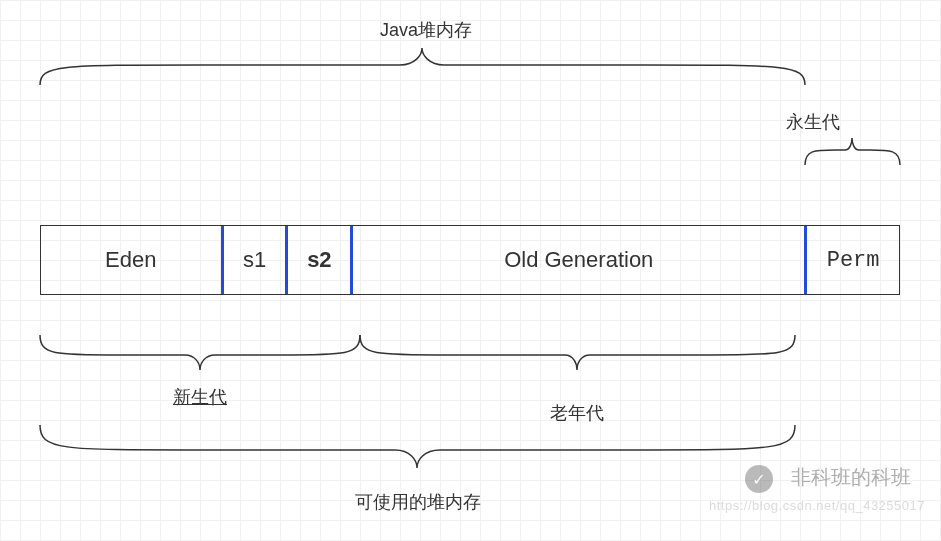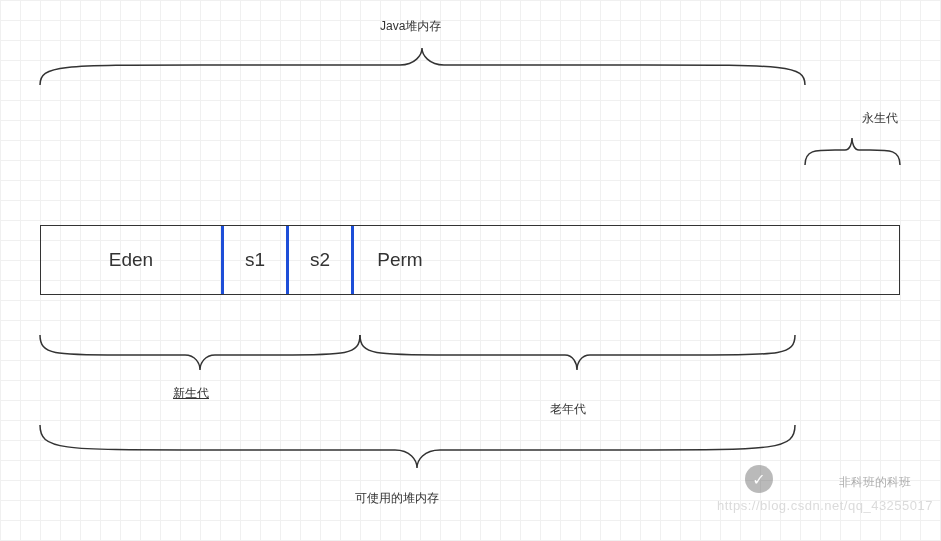--- a/index.html
+++ b/index.html
@@ -9,55 +9,56 @@
       background: #fff;
       position: relative;
       font-family: "Microsoft YaHei", Arial, sans-serif;
       background-image:
         linear-gradient(to right, #f0f0f0 1px, transparent 1px),
         linear-gradient(to bottom, #f0f0f0 1px, transparent 1px);
       background-size: 20px 20px;
     }
     .svg-layer { position: absolute; top: 0; left: 0; width: 941px; height: 541px; }
     .boxes { position: absolute; top: 225px; left: 40px; width: 860px; height: 70px; display: flex; border: 1px solid #333; }
-    .cell { display: flex; align-items: center; justify-content: center; font-size: 19px; color: #333; }
+    .cell { display: flex; align-items: center; justify-content: center; font-size: 22px; color: #333; }
     .cell + .cell { border-left: 3px solid #1d4ed8; }
     .eden { width: 180px; }
     .s1 { width: 65px; }
-    .s2 { width: 65px; }
+    .s2 { width: 65px; font-weight: bold; }
     .old { width: 455px; }
-    .perm { width: 95px; }
-    .label { position: absolute; font-size: 12px; color: #333; white-space: nowrap; text-align: center; }
+    .perm { width: 95px; font-family: Liberation Mono, monospace; }
+    .label { position: absolute; font-size: 18px; color: #333; white-space: nowrap; text-align: center; }
     .watermark-logo { position: absolute; right: 168px; bottom: 48px; width: 28px; height: 28px; border-radius: 50%; background: #555; opacity: .4; display:flex; align-items:center; justify-content:center; color:#fff; font-size:16px; }
-    .watermark-text { position: absolute; right: 30px; bottom: 50px; font-size: 12px; color: #999; opacity: .8; }
-    .watermark-url { position: absolute; right: 8px; bottom: 28px; font-size: 13px; color: #ccc; opacity: .7; letter-spacing: .5px; }
+    .watermark-text { position: absolute; right: 30px; bottom: 50px; font-size: 20px; color: #999; opacity: .8; }
+    .watermark-url { position: absolute; right: 16px; bottom: 28px; font-size: 13px; color: #ccc; opacity: .7; letter-spacing: .5px; }
   </style>
 </head>
 <body>
 
 <svg class="svg-layer" viewBox="0 0 941 541">
 
   <path d="M 40 85 C 40 65, 60 65, 200 65 L 400 65 C 415 65, 422 55, 422 48 C 422 55, 429 65, 444 65 L 645 65 C 785 65, 805 65, 805 85" stroke="#333" stroke-width="1.5" fill="none"></path>
 
   <path d="M 805 165 C 805 150, 815 150, 835 150 L 845 150 C 850 150, 852 143, 852 138 C 852 143, 854 150, 859 150 L 870 150 C 890 150, 900 150, 900 165" stroke="#333" stroke-width="1.5" fill="none"></path>
 
   <path d="M 40 335 C 40 355, 55 355, 120 355 L 185 355 C 195 355, 200 363, 200 370 C 200 363, 205 355, 215 355 L 280 355 C 345 355, 360 355, 360 335" stroke="#333" stroke-width="1.5" fill="none"></path>
 
   <path d="M 360 335 C 360 355, 375 355, 450 355 L 565 355 C 573 355, 577 363, 577 370 C 577 363, 581 355, 590 355 L 700 355 C 780 355, 795 355, 795 335" stroke="#333" stroke-width="1.5" fill="none"></path>
 
   <path d="M 40 425 C 40 450, 60 450, 200 450 L 395 450 C 410 450, 417 460, 417 468 C 417 460, 424 450, 440 450 L 635 450 C 775 450, 795 450, 795 425" stroke="#333" stroke-width="1.5" fill="none"></path>
 </svg>
 
 <div class="label" style="top:18px; left:380px;">Java堆内存</div>
-<div class="label" style="top:110px; left:862px;">永生代</div>
+<div class="label" style="top:110px; left:786px;">永生代</div>
 
 <div class="boxes">
   <div class="cell eden">Eden</div>
   <div class="cell s1">s1</div>
   <div class="cell s2">s2</div>
+  <div class="cell old">Old Generation</div>
   <div class="cell perm">Perm</div>
 </div>
 
 <div class="label" style="top:385px; left:173px;text-decoration:underline;">新生代</div>
 <div class="label" style="top:385px; left:550px;margin-top:16px;">老年代</div>
 <div class="label" style="top:490px; left:355px;font-family:Liberation Serif, serif;">可使用的堆内存</div>
 
 <div class="watermark-logo">✓</div>
 <div class="watermark-text">非科班的科班</div>
 <div class="watermark-url">https://blog.csdn.net/qq_43255017</div>

